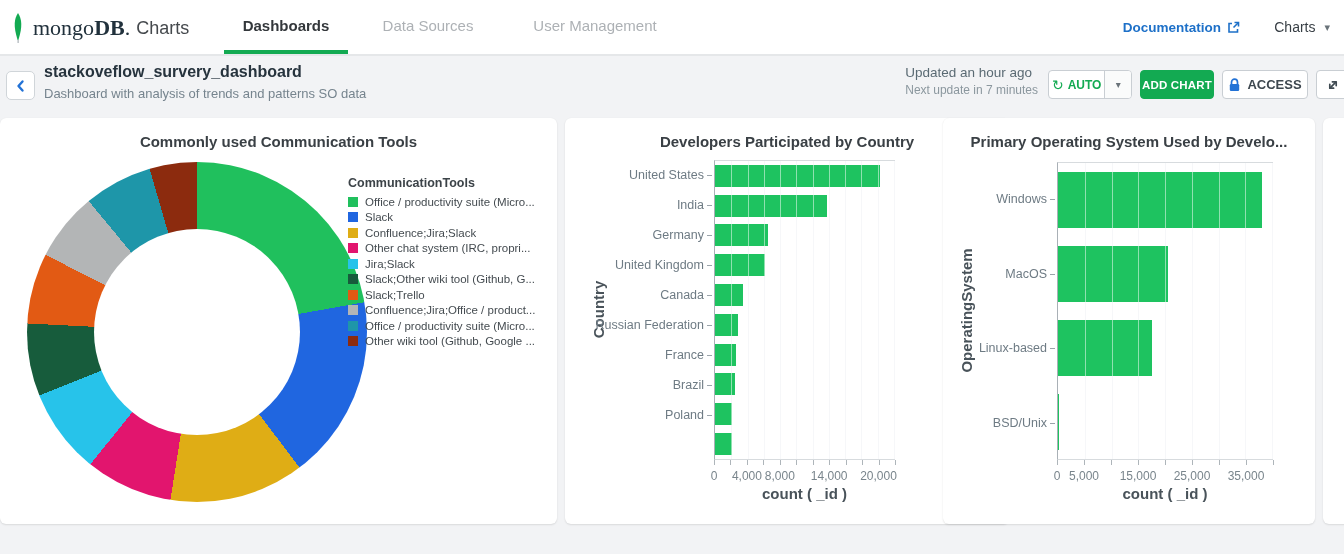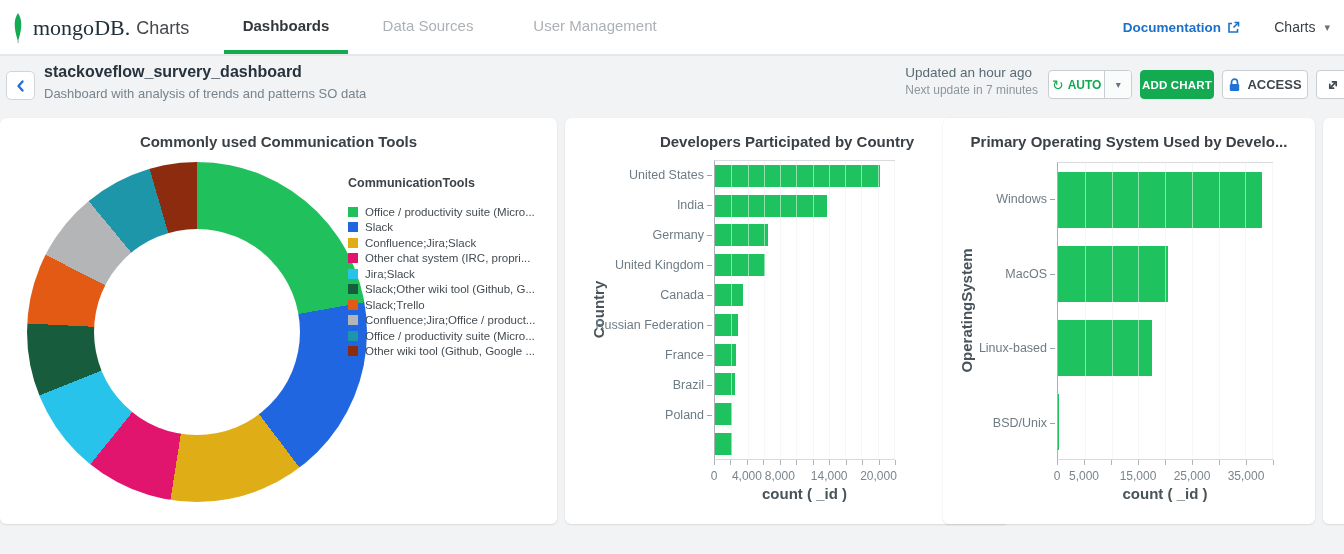--- a/index.html
+++ b/index.html
@@ -5,21 +5,21 @@
   * { margin:0; padding:0; box-sizing:border-box; }
   html,body { width:1344px; height:554px; }
   body { font-family:"Liberation Sans", sans-serif; background:#F2F3F5; overflow:hidden; }
   #app { position:relative; width:1344px; height:554px; background:#F2F3F5; }
 
   
   .topnav { position:absolute; left:0; top:0; width:1344px; height:56px; background:#fff; border-bottom:2px solid #E5E7E9; }
   .brand { position:absolute; left:10px; top:12px; display:flex; align-items:center; height:32px; }
   .brand .leaf { margin-right:7px; }
   .brand .serif { font-family:"Liberation Serif", serif; font-size:22px; color:#21313C; }
-  .brand .serif b { font-weight:400; }
+  .brand .serif b { font-weight:700; }
   .brand .charts { font-size:18px; color:#45494D; margin-left:6px; }
   .tab { position:absolute; top:0; height:54px; line-height:52px; text-align:center; font-size:15px; color:#ADB1B5; cursor:pointer; }
   .tab.active { color:#33373B; font-weight:700; border-bottom:4px solid var(--accent); }
   .tab.t1 { left:224px; width:124px; }
   .tab.t2 { left:360px; width:136px; }
   .tab.t3 { left:510px; width:170px; }
   .doc-link { position:absolute; right:104px; top:0; height:54px; display:flex; align-items:center; gap:6px; color:var(--link); font-size:13.5px; font-weight:700; cursor:pointer; }
   .account { position:absolute; right:14px; top:0; height:54px; display:flex; align-items:center; gap:9px; font-size:14px; color:#383F45; cursor:pointer; }
   .account .caret { font-size:11px; color:#6A737A; }
 
@@ -45,21 +45,21 @@
   .card.c1 { left:0; width:557px; }
   .card.c2 { left:565px; width:444px; }
   .card.c3 { left:943px; width:372px; }
   .card.c4 { left:1323px; width:30px; border-radius:6px 0 0 6px; }
   .chart-title { position:absolute; top:15px; left:8px; right:8px; text-align:center; font-size:15px; font-weight:700; color:#3A4045; white-space:nowrap; overflow:hidden; }
 
   
   .donut { position:absolute; left:27px; top:44px; width:340px; height:340px; border-radius:50%; }
   .donut::after { content:""; position:absolute; left:67px; top:67px; width:206px; height:206px; background:#fff; border-radius:50%; }
   .legend { position:absolute; left:348px; top:58px; width:205px; }
-  .legend-title { font-size:12.5px; font-weight:700; color:#3C4348; margin-bottom:16px; }
+  .legend-title { font-size:12.5px; font-weight:700; color:#3C4348; margin-bottom:6px; }
   .legend-item { display:flex; align-items:center; margin-bottom:4.5px; height:11px; }
   .legend-item .swatch { width:10px; height:10px; flex:0 0 10px; margin-right:7px; }
   .legend-label { font-size:11.5px; color:#444B50; white-space:nowrap; overflow:hidden; }
 
   
   .bar-chart { position:absolute; left:0; top:0; width:100%; height:100%; }
   .plot { position:absolute; background:#fff; border:1px solid #D7DBDE; border-left:1px solid #A9B0B6; }
   .grid { position:absolute; top:0; bottom:0; width:1px; }
   .grid.under { background:#EDEFF2; }
   .grid.over { background:rgba(255,255,255,0.5); }

